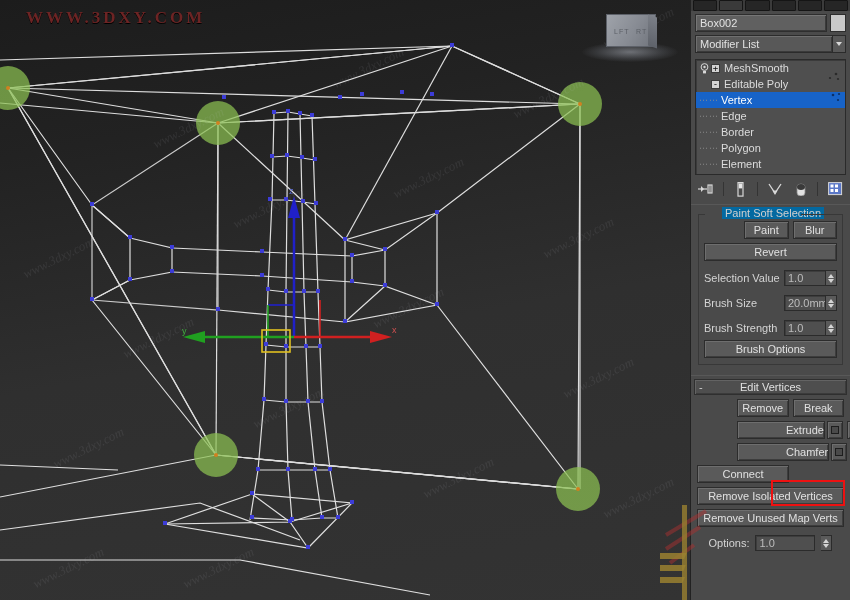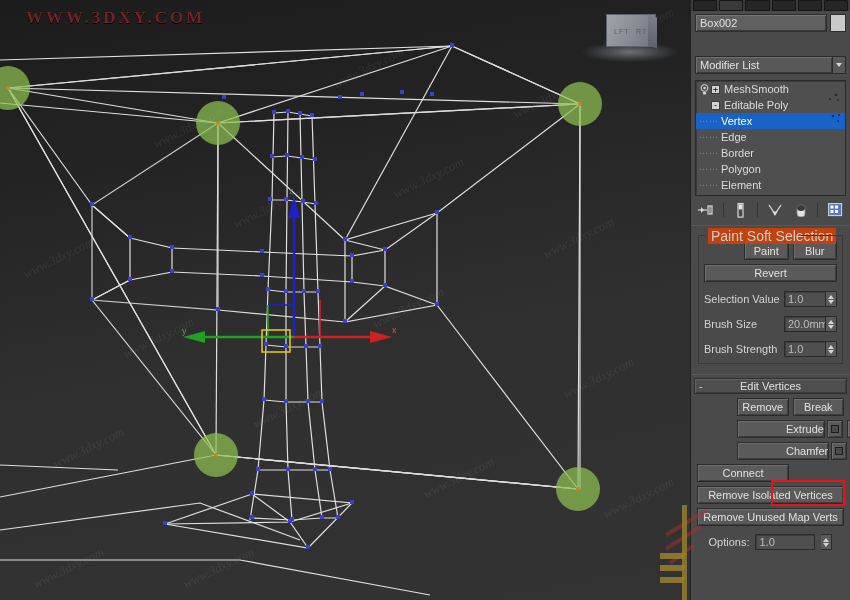--- a/index.html
+++ b/index.html
@@ -76,21 +76,21 @@
   .pname-row { padding: 3px 4px 2px 4px; background:#4a4a4a; display:flex; gap:3px; }
   .tb {
     background: #606060; border: 1px solid #2e2e2e;
     box-shadow: inset 1px 1px 0 #767676, inset -1px -1px 0 #3a3a3a;
     color: #e2e2e2; font-size: 11px; line-height: 16px; height: 18px;
     padding: 0 4px; overflow: hidden; white-space: nowrap;
   }
   #objname { flex: 1; }
   #colorswatch { width: 16px; background: #c9c9c9; border:1px solid #2e2e2e; }
 
-  .mlist-row { padding: 1px 4px 3px 4px; display:flex;margin-top:21px; }
+  .mlist-row { padding: 1px 4px 3px 4px; display:flex; }
   #modlist {
     flex:1; background:#585858; border:1px solid #2b2b2b;
     box-shadow: inset 1px 1px 0 #6f6f6f, inset -1px -1px 0 #3a3a3a;
     height: 18px; line-height: 16px; padding: 0 4px; color:#e2e2e2;
     font-size: 11px; white-space: nowrap; overflow: hidden;
   }
   #modlist-arrow {
     width: 13px; height: 18px; background: #585858;
     border:1px solid #2b2b2b; border-left: none;
     display:flex; align-items:center; justify-content:center;
@@ -143,22 +143,22 @@
   .group {
     border: 1px solid #383838; border-top: none;
     margin: 9px 4px 0 4px; padding: 3px 5px 6px 5px; position: relative;
   }
   .group::before, .group::after {
     content:""; position:absolute; top:0; height:1px; background:#383838;
   }
   .group::before { left:0; width: 6px; }
   .group::after { right:0; left: 102px; }
   .group > .gtitle {
-    position:absolute; top:-7px; left: 9px; background:#c2410c;
-    padding: 0 3px; font-size: 14px; color:#cfcfcf; white-space:nowrap;
+    position:absolute; top:-7px; left: 23px; background:#0369a1;
+    padding: 0 3px; font-size: 11px; color:#cfcfcf; white-space:nowrap;
   }
 
   .btn {
     background: #5a5a5a; border: 1px solid #2c2c2c;
     box-shadow: inset 1px 1px 0 #6e6e6e, inset -1px -1px 0 #3d3d3d;
     color: #e0e0e0; font-size: 11px; height: 18px; line-height: 16px;
     text-align: center; white-space: nowrap; overflow: hidden;
   }
   .row2 { display:flex; gap: 4px; margin-top: 4px; margin-left: 40px; }
   .row2 > * { flex: 1; }
@@ -533,20 +533,23 @@
             </span>
         </div>
         <div class="fieldrow">
           <span class="flabel">Brush Strength</span>
           <span class="spin">1.0</span>
           <span class="spinbtns">
               <i class="up"></i>
               <i class="dn"></i>
             </span>
         </div>
+        <div class="row1">
+          <div class="btn">Brush Options</div>
+        </div>
       </div>
     </div>
 
     <div class="panel-div" style="margin-top:10px;"></div>
 
     <div class="rollout">
       <div class="roll-head">
         <span class="minus">-</span>
         <span>Edit Vertices</span>
       </div>

